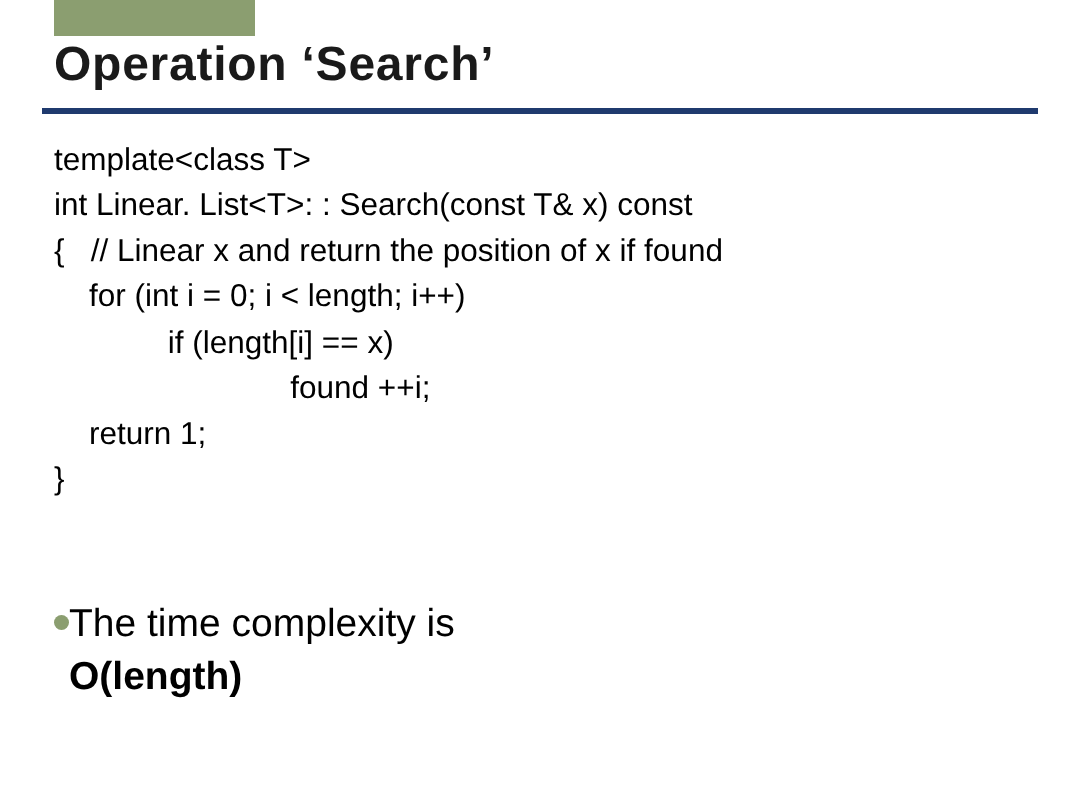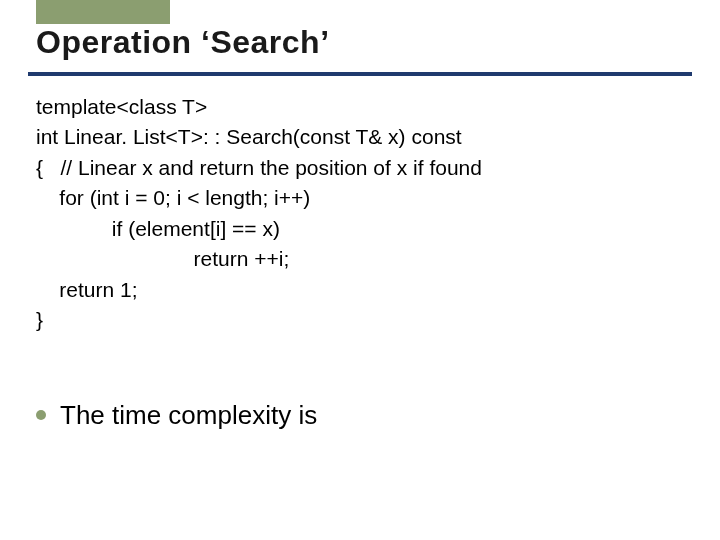--- a/index.html
+++ b/index.html
@@ -52,21 +52,20 @@
     font-family: Arial, Helvetica, sans-serif;
     white-space: pre;
     color: #000000;
   }
   .bullet-row {
     position: absolute;
     left: 36px;
     top: 398px;
     display: flex;
     align-items: flex-start;
-    gap: 14px;
   }
   .bullet-dot {
     width: 10px;
     height: 10px;
     border-radius: 50%;
     background: #8b9e70;
     margin-top: 12px;
     flex: 0 0 auto;
   }
   .bullet-text {
@@ -86,25 +85,26 @@
   <div class="accent-box"></div>
 
   <div class="title">Operation ‘Search’</div>
 
   <div class="rule"></div>
 
   <div class="code-block"><span>template&lt;class T&gt;</span>
 <span>int Linear. List&lt;T&gt;: : Search(const T&amp; x) const</span>
 <span>{   // Linear x and return the position of x if found</span>
 <span>    for (int i = 0; i &lt; length; i++)</span>
-<span>             if (element[i] == x)</span>
-<span>                           return ++i;</span>
+<span>             if (length[i] == x)</span>
+<span>                           found ++i;</span>
 <span>    return 1;</span>
 <span>}</span></div>
 
   <div class="bullet-row">
     <div class="bullet-dot"></div>
     <div class="bullet-text">
       <span>The time complexity is</span><br>
+      <span class="bold">O(length)</span>
     </div>
   </div>
 
 </div>
 
 </body></html>

